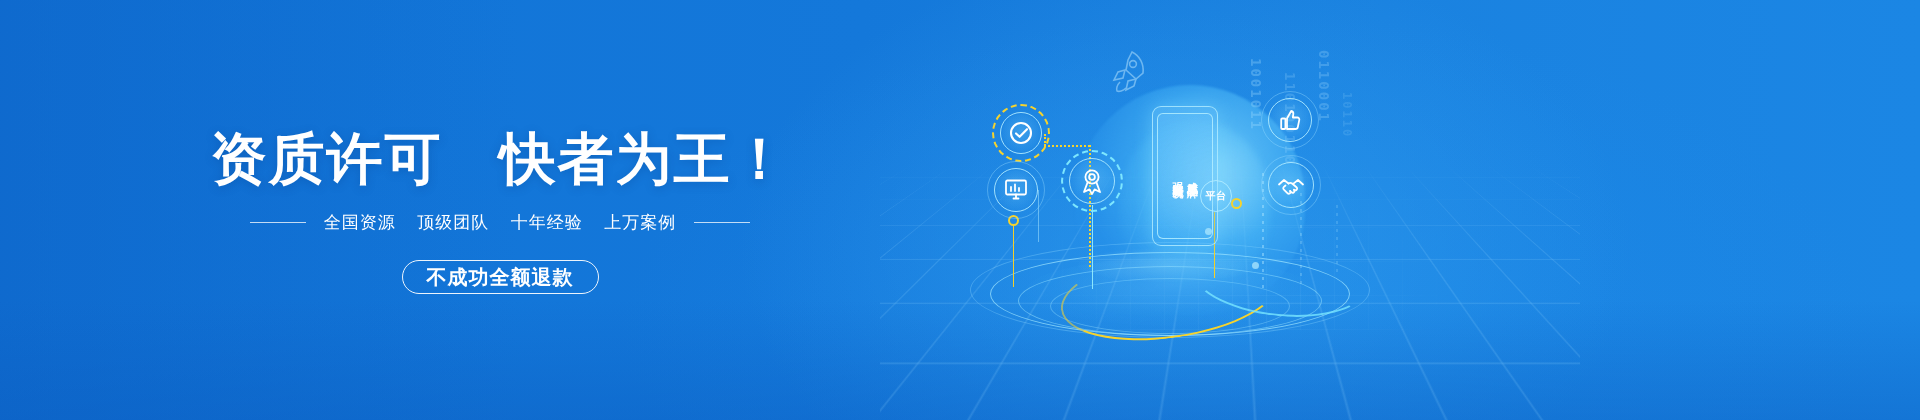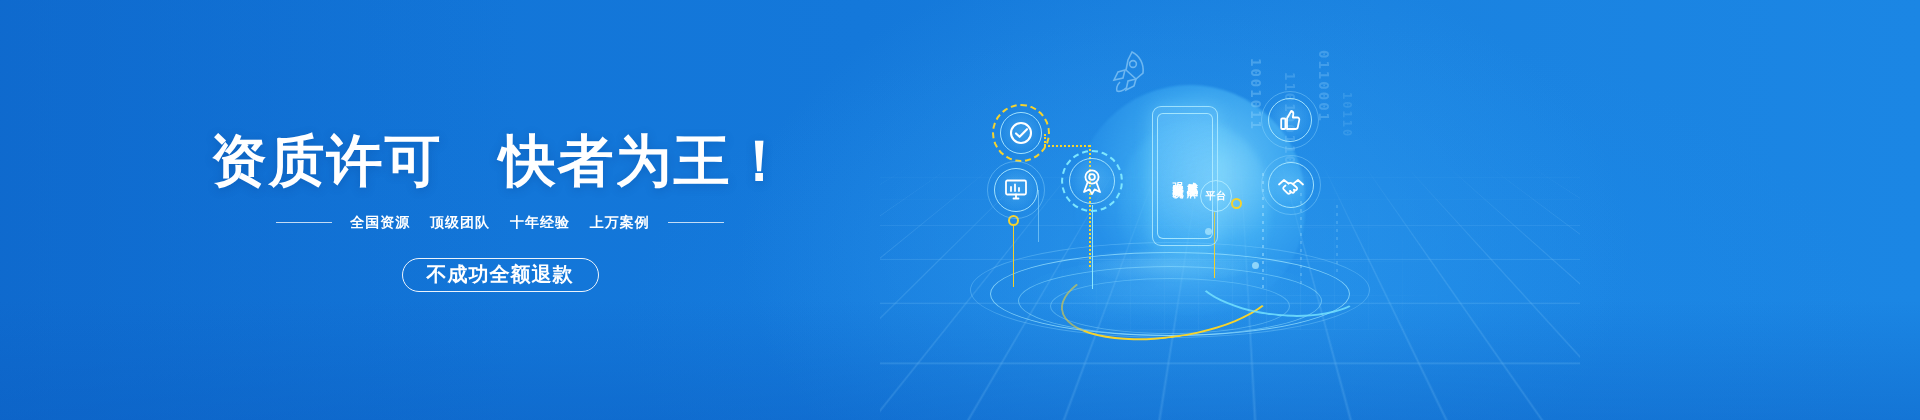--- a/index.html
+++ b/index.html
@@ -248,22 +248,22 @@
   }
   .headline .gap { display:inline-block; width:22px; }
 
   .sub-row {
     display:flex; align-items:center; gap:18px;
     margin-top:22px;
   }
   .sub-line { width:56px; height:1px; background:rgba(255,255,255,0.75); }
   .subtitle {
     color:#ffffff;
-    font-size:14px;
-    font-weight:700;
+    font-size:17px;
+    font-weight:400;
     letter-spacing:1px;
     white-space:nowrap;
   }
   .subtitle .sp { display:inline-block; width:10px; }
 
   .cta {
     margin-top:26px;
     display:inline-flex; align-items:center; justify-content:center;
     height:34px; padding:0 24px;
     border:1.6px solid rgba(255,255,255,0.92);

